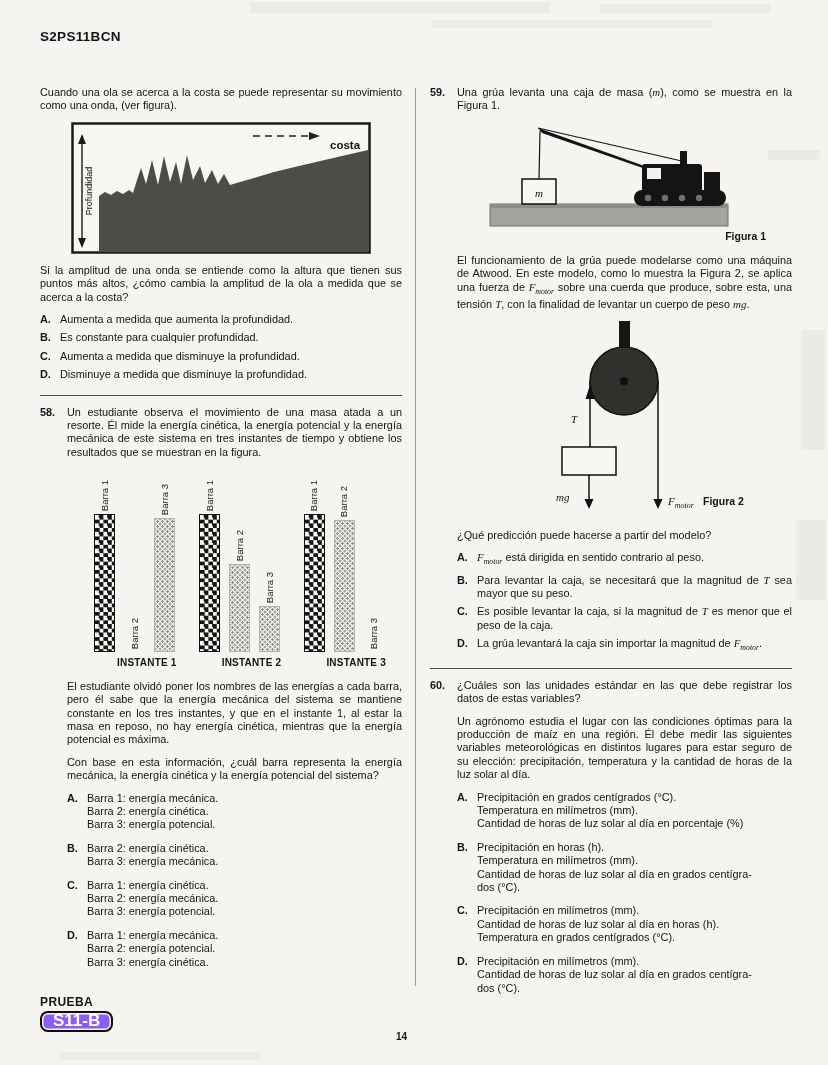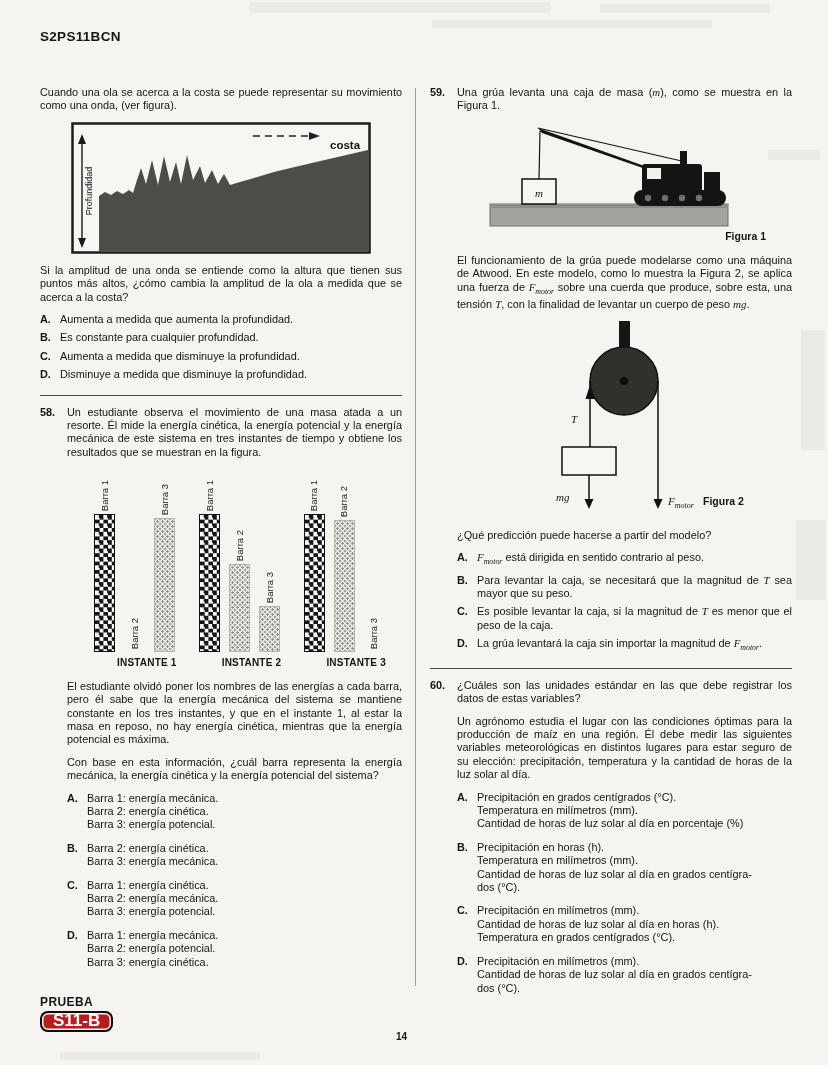--- a/index.html
+++ b/index.html
@@ -45,21 +45,21 @@
   .bar{width:21px;box-sizing:border-box;}
   .bar.checker{border:1px solid #111;background:repeating-conic-gradient(#161616 0% 25%, #fbfaf7 0% 50%) 0 0/8.4px 8.4px;}
   .bar.dots{border:1px solid #b3b2ad;background-color:#f2f1ec;
     background-image:radial-gradient(circle,#8e8d88 1.1px,transparent 1.35px),radial-gradient(circle,#8e8d88 1.1px,transparent 1.35px);
     background-size:5px 5px;background-position:0 0,2.5px 2.5px;}
   .bar.zero{border:none;height:0 !important;}
   .group-caption{font-weight:700;font-size:10px;margin-top:4px;letter-spacing:.2px;margin-left:24px;}
   
   .prueba{position:absolute;left:40px;top:996px;}
   .prueba-label{font-weight:700;font-size:12px;letter-spacing:.4px;}
-  .badge{margin-top:2px;display:inline-block;background:#b91c1c;color:#fff;font-weight:700;font-size:17px;
+  .badge{margin-top:2px;display:inline-block;background:#8b5cf6;color:#fff;font-weight:700;font-size:17px;
     padding:3px 13px 4px;border-radius:8px;
     box-shadow:inset 0 0 0 2px #0d0d0d, inset 0 0 0 3.5px #f5f4f0;}
   .pagenum{position:absolute;left:396px;top:1030px;font-weight:700;font-size:10px;}
 </style>
 </head>
 <body>
 
 <div>
 
   <div class="artifact" style="left:250px;top:2px;width:300px;height:11px"></div>

